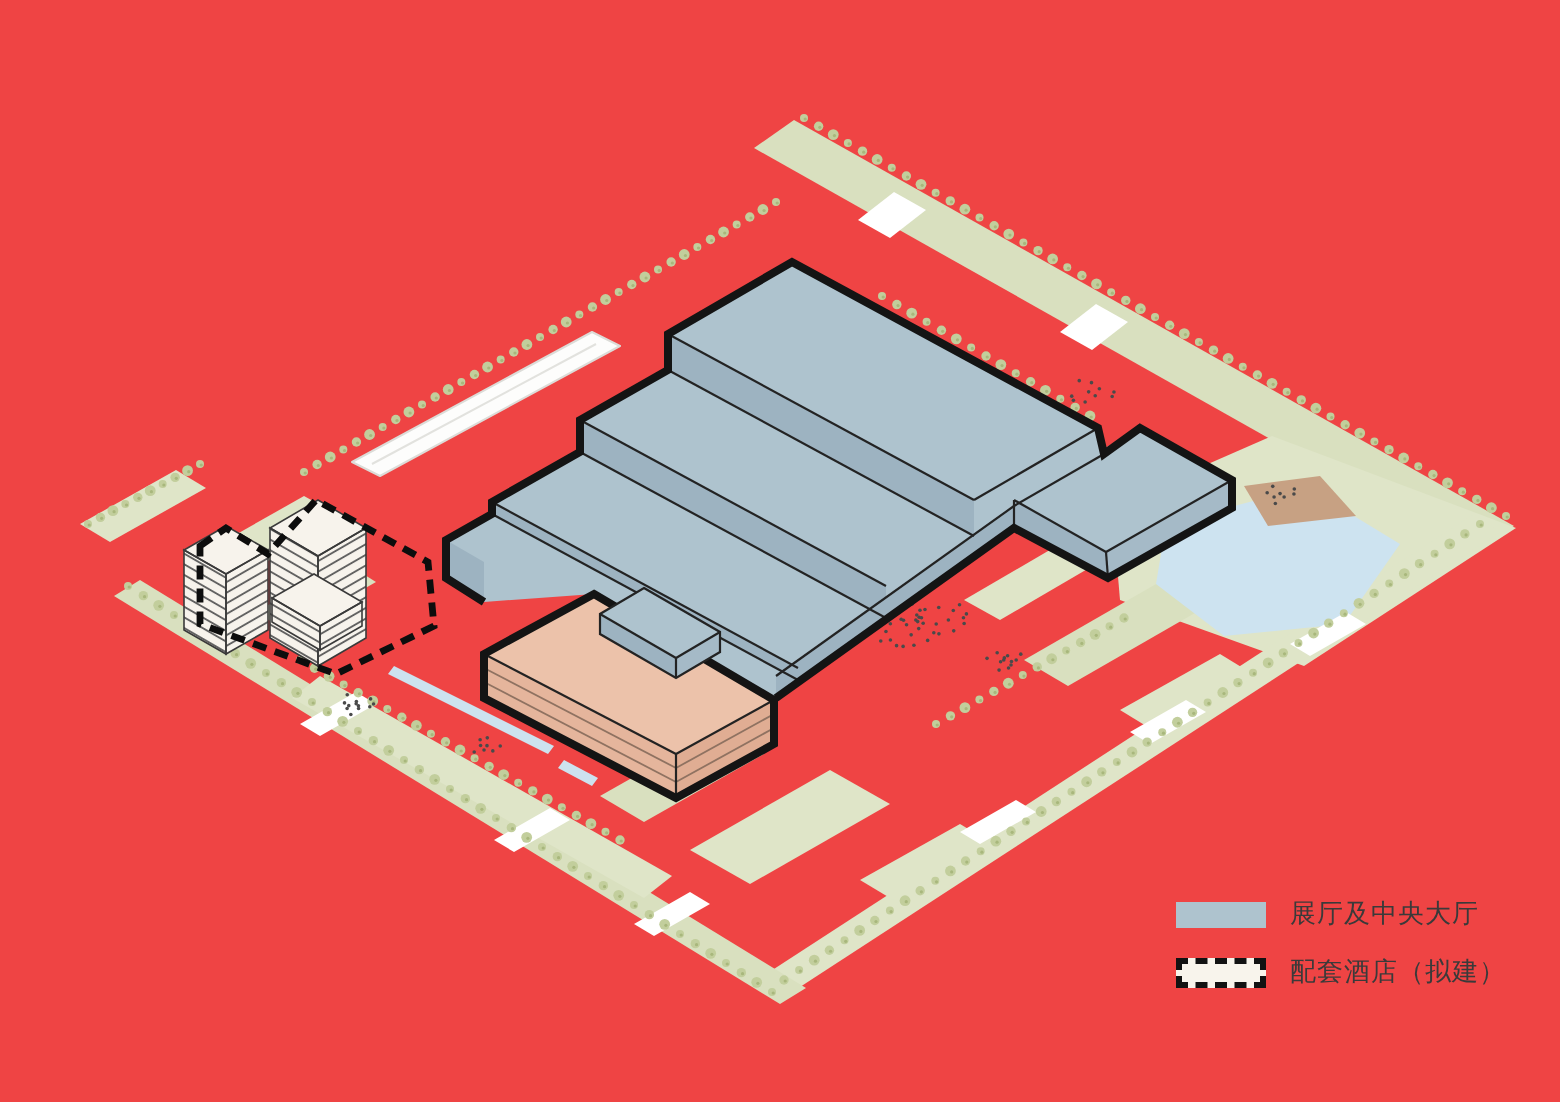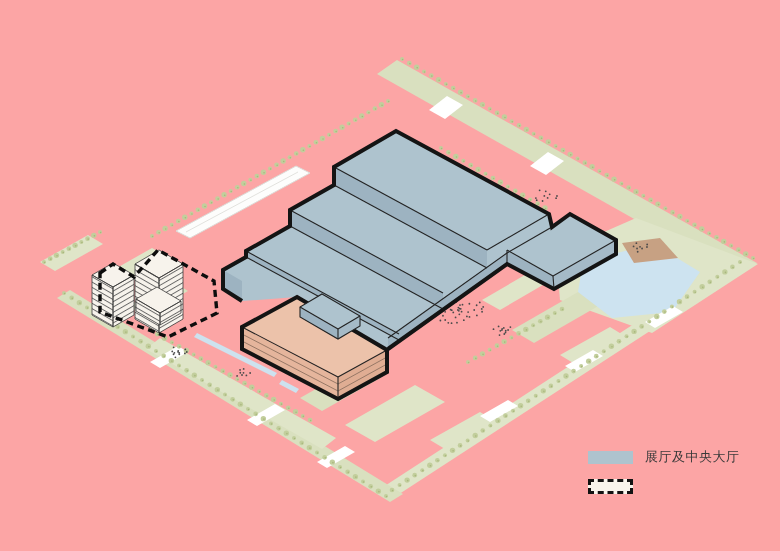--- a/index.html
+++ b/index.html
@@ -1,16 +1,16 @@
 <!DOCTYPE html>
 <html><head>
 <meta charset="utf-8">
 <style>
   html,body{margin:0;padding:0;background:#ffffff;}
-  .canvas{position:relative;width:780px;height:551px;background:#fca5a5;overflow:hidden;
+  .canvas{position:relative;width:780px;height:551px;background:#ef4444;overflow:hidden;
           font-family:"Liberation Sans","DejaVu Sans",sans-serif;}
   svg{position:absolute;left:0;top:0;}
   .legend{position:absolute;left:588px;top:450px;width:190px;}
   .leg-item{display:flex;align-items:center;margin-bottom:15px;height:14px;}
   .swatch{width:45px;height:13px;flex:0 0 45px;box-sizing:border-box;}
   .swatch.dashed{border:3px dashed #121212;height:15px;}
   .leg-label{margin-left:12px;font-size:13px;color:#3a3a3a;white-space:nowrap;letter-spacing:.5px;}
 </style>
 </head>
 <body>
@@ -697,15 +697,16 @@
       </g>
   </svg>
 
   <div class="legend">
     <div class="leg-item">
       <span class="swatch" style="background: rgb(174, 195, 206);"></span>
       <span class="leg-label">展厅及中央大厅</span>
     </div>
     <div class="leg-item">
       <span class="swatch dashed" style="background: rgb(248, 244, 236);"></span>
+      <span class="leg-label">配套酒店（拟建）</span>
     </div>
   </div>
 </div>
 
 </body></html>

